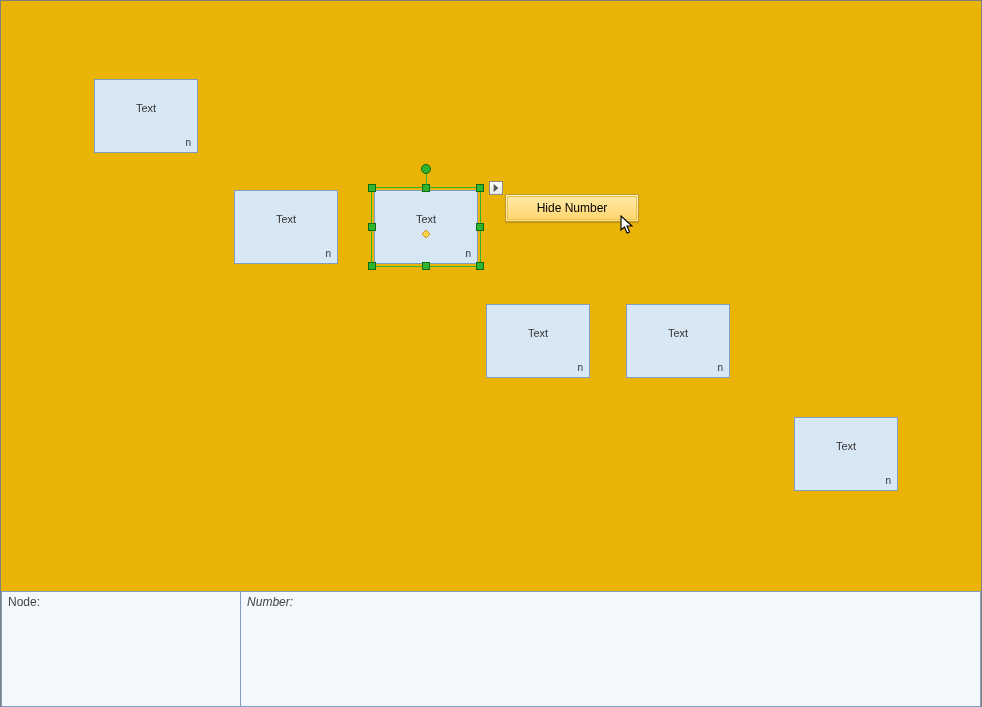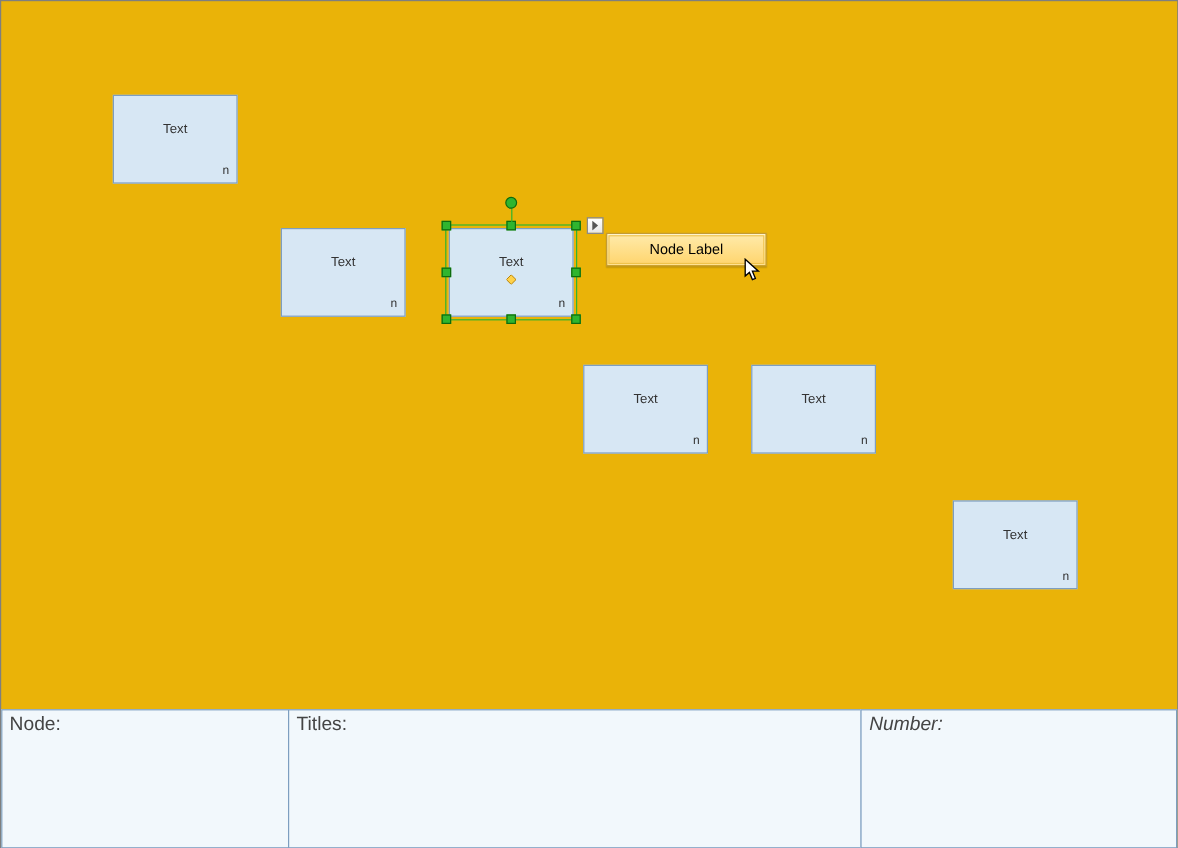--- a/index.html
+++ b/index.html
@@ -132,21 +132,21 @@
     position: absolute;
     left: 0; right: 0;
     top: 590px;
     height: 116px;
     display: flex;
   }
   .panel {
     border: 1px solid #7d9ec0;
     background: #f2f8fc;
     padding: 3px 6px;
-    font-size: 16px;
+    font-size: 12px;
     color: #444;
   }
   .panel + .panel { margin-left: -1px; }
 </style>
 </head>
 <body>
 
 <div class="frame">
 
   <div class="canvas">
@@ -186,21 +186,21 @@
     <div class="rot-line" style="left:425px; top:171px; height:15px;"></div>
     <div class="rot-handle" style="left:420px; top:163px;"></div>
 
     <div class="smart-tag-btn" style="left:488px; top:180px;">
       <svg viewBox="0 0 6 10">
           <path d="M0 0 L6 5 L0 10 Z" fill="#555"></path>
         </svg>
     </div>
 
     <div class="dropdown" style="left:504px; top:193px;">
-      <div class="dropdown-item">Node Label</div>
+      <div class="dropdown-item">Hide Number</div>
     </div>
 
     <div class="cursor" style="left:619px; top:214px;">
       <svg viewBox="0 0 14 20" width="14" height="20">
         <path d="M1 1 L1 15 L4.5 12 L7 18 L9.5 17 L7 11 L12 11 Z" fill="#ffffff" stroke="#000000" stroke-width="1.1"></path>
       </svg>
     </div>
 
     <div class="node" style="left:485px; top:303px;">
       <div class="node-title">Text</div>
@@ -216,21 +216,18 @@
       <div class="node-title">Text</div>
       <div class="node-corner">n</div>
     </div>
 
   </div>
 
   <div class="footer">
     <div class="panel" style="width:24.5%;">
       <span>Node:</span>
     </div>
-    <div class="panel" style="width:48.8%;">
-      <span>Titles:</span>
-    </div>
     <div class="panel" style="flex:1;font-style:italic;">
       <span>Number:</span>
     </div>
   </div>
 
 </div>
 
 </body></html>

